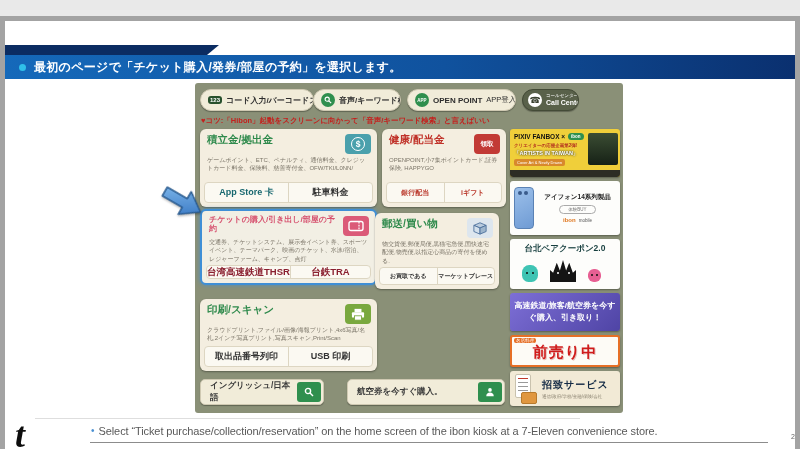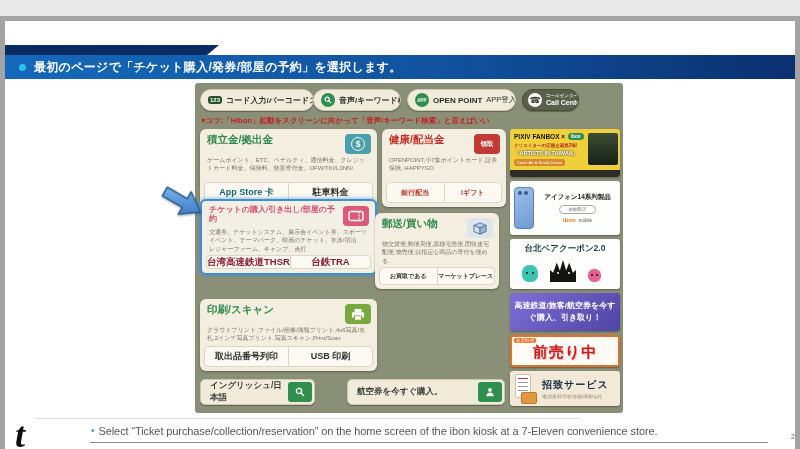--- a/index.html
+++ b/index.html
@@ -39,21 +39,21 @@
   .p3 .rest { font-weight:normal; font-size:7.5px; }
   .p4 .two { display:flex; flex-direction:column; line-height:1.15; }
   .p4 .t1 { font-size:4.5px; font-weight:normal; }
   .p4 .t2 { font-size:7px; font-weight:bold; }
   .tip { position:absolute; left:6px; top:33px; font-size:7.5px; font-weight:bold; color:#c4201d; white-space:nowrap; }
   
   .card { position:absolute; background:#f4eee0; border-radius:6px;
     box-shadow:0 1px 2px rgba(0,0,0,.35); display:flex; flex-direction:column; overflow:hidden; }
   .cardA { left:5px;   top:46px;  width:177px; height:78px; }
   .cardB { left:187px; top:46px;  width:124px; height:78px; }
-  .cardC { left:5px;   top:116px; width:177px; height:76px; border:2px solid #3f8fd6;
+  .cardC { left:5px;   top:126px; width:177px; height:76px; border:2px solid #3f8fd6;
            box-shadow:0 0 4px rgba(63,143,214,.8); background:#f2efe4; }
   .cardD { left:180px; top:130px; width:124px; height:76px; }
   .cardE { left:5px;   top:216px; width:177px; height:72px; }
   .cardF { left:187px; top:216px; width:124px; height:72px; }
   .card-head { display:flex; justify-content:space-between; align-items:flex-start; padding:5px 6px 0 7px; }
   .ct { font-weight:bold; font-size:10.5px; line-height:1.1; }
   .ct.green { color:#2f8a4c; }
   .ct.red { color:#c03229; }
   .ct.pink { color:#d6506e; font-size:8px; }
   .ct.brown { color:#6b4f2a; }
@@ -76,21 +76,21 @@
   .card-btn.tealtxt { color:#17676f; }
   .card-btn.redtxt { color:#bb3b2e; }
   .card-btn.maroontxt { color:#8a1f2f; font-size:9.5px; }
   .card-btn.tiny { font-size:6px; font-weight:bold; }
   .card-btn.small { font-size:7px; }
   
   .bbtn { position:absolute; top:296px; height:26px; background:#f1ecd9;
     border:1px solid #cfc9b2; border-radius:5px; display:flex; align-items:center;
     justify-content:space-between; padding:0 2px 0 9px; font-size:8.5px; font-weight:bold;
     color:#3a3a3a; box-shadow:0 1px 1px rgba(0,0,0,.3); }
-  .blang { left:5px; width:115px; }
+  .blang { left:5px; width:124px; }
   .bstaff { left:152px; width:158px; }
   .sqicon { width:24px; height:20px; border-radius:3px; background:#2f8f4e;
     display:flex; align-items:center; justify-content:center; flex:none; }
   
   .ad { position:absolute; left:315px; width:110px; border-radius:3px; overflow:hidden;
     box-shadow:0 1px 2px rgba(0,0,0,.35); cursor:pointer; }
   .ad1 { top:46px; height:48px; background:#f0cf3a; }
   .ad1 .art { position:absolute; right:2px; top:4px; width:30px; height:32px;
     background:linear-gradient(#3b4d33,#1621166); background:linear-gradient(#3b4d33,#162116); border-radius:2px; }
   .ad1 .strip { position:absolute; left:0; bottom:0; width:100%; height:7px; background:#2c2c24; }

